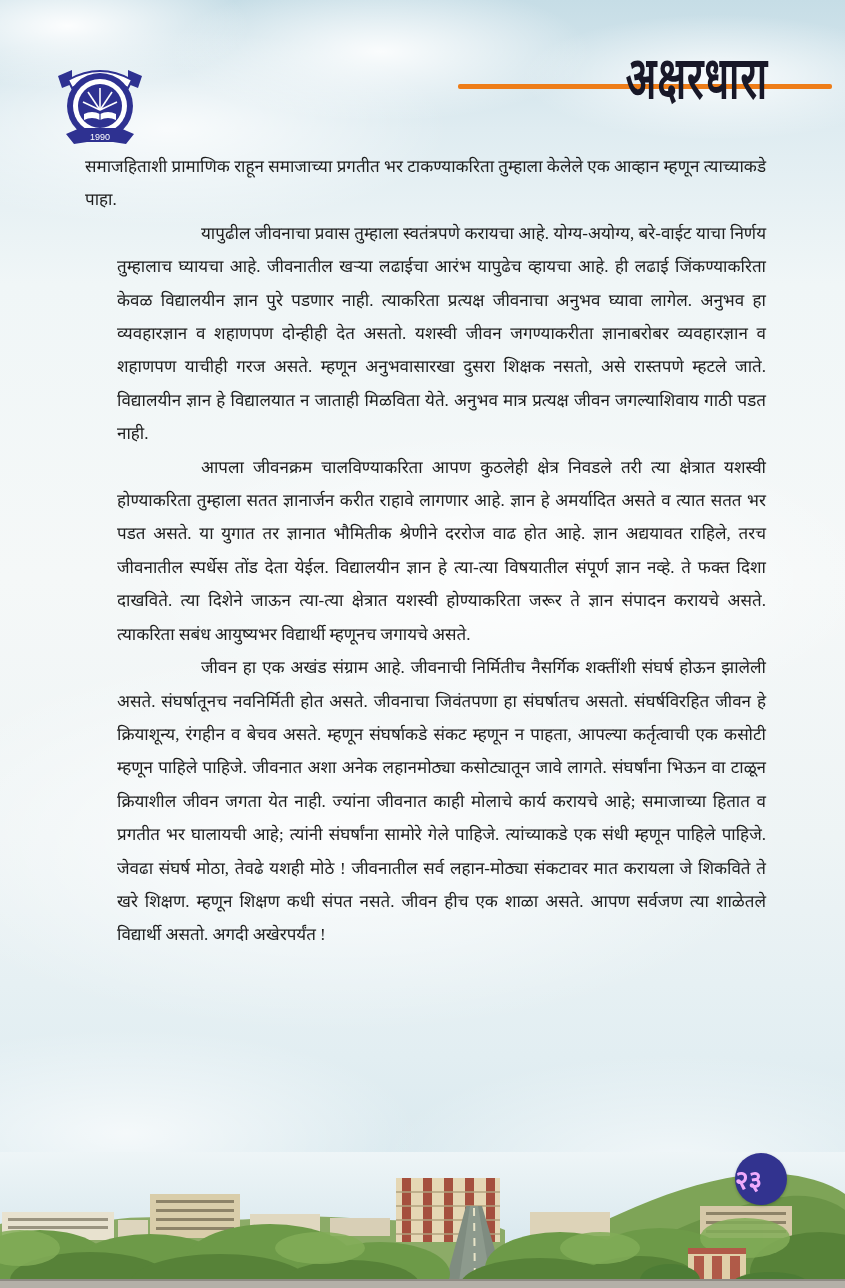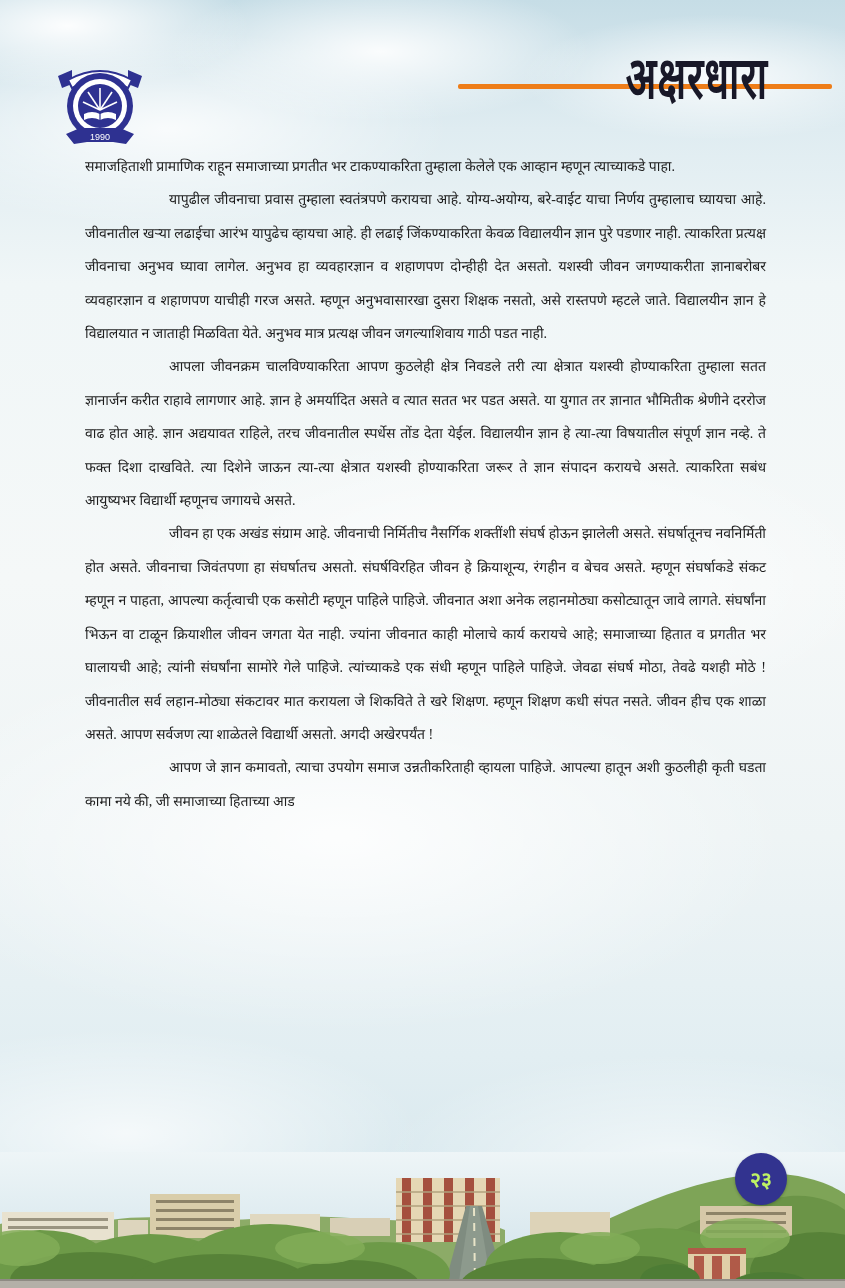--- a/index.html
+++ b/index.html
@@ -21,32 +21,32 @@
   .logo{position:absolute; left:56px; top:58px; width:88px; height:94px;text-decoration:underline;}
   .masthead-rule{position:absolute; left:458px; top:84px; width:374px; height:5px; border-radius:2px;}
   .masthead-title{
     position:absolute; left:612px; top:50px; width:170px; text-align:center;
     font-size:40px; font-weight:bold; letter-spacing:1px; color:#181828;
     transform:scaleY(1.45); transform-origin:top center; line-height:1;
   }
   
   .article{
     position:absolute; left:85px; top:150px; width:681px;
-    font-size:14px; line-height:33.4px; color:#1d1d1d; text-align:justify;
+    font-size:17px; line-height:33.4px; color:#1d1d1d; text-align:justify;
   }
   .article p{margin:0;}
-  .article p.indent{text-indent:84px;}
+  .article p.indent{text-indent:84px;margin-left:32px;}
   
   .photo{position:absolute; left:0; top:1152px; width:845px; height:136px;}
   .photo svg{display:block;}
   
   .page-badge{
     position:absolute; left:735px; top:1153px; width:52px; height:52px;
-    border-radius:50%; display:flex; align-items:center; justify-content:center;
-    color:#bef264; font-size:21px; font-weight:bold;
+    border-radius:50%; display:flex; align-items:center; 
+    color:#f0abfc; font-size:26px; font-weight:bold;
     box-shadow:0 1px 3px rgba(0,0,0,.25);
   }
 </style>
 </head>
 <body>
 
 <div class="page">
 
   <div class="logo">
     <svg width="88" height="94" viewBox="0 0 88 94">
@@ -78,21 +78,20 @@
   </div>
 
   <div class="masthead-rule" style="background: rgb(238, 125, 24);"></div>
   <div class="masthead-title">अक्षरधारा</div>
 
   <div class="article">
       <p class="para">समाजहिताशी प्रामाणिक राहून समाजाच्या प्रगतीत भर टाकण्याकरिता तुम्हाला केलेले एक आव्हान म्हणून त्याच्याकडे पाहा.</p>
       <p class="para indent">यापुढील जीवनाचा प्रवास तुम्हाला स्वतंत्रपणे करायचा आहे. योग्य-अयोग्य, बरे-वाईट याचा निर्णय तुम्हालाच घ्यायचा आहे. जीवनातील खऱ्या लढाईचा आरंभ यापुढेच व्हायचा आहे. ही लढाई जिंकण्याकरिता केवळ विद्यालयीन ज्ञान पुरे पडणार नाही. त्याकरिता प्रत्यक्ष जीवनाचा अनुभव घ्यावा लागेल. अनुभव हा व्यवहारज्ञान व शहाणपण दोन्हीही देत असतो. यशस्वी जीवन जगण्याकरीता ज्ञानाबरोबर व्यवहारज्ञान व शहाणपण याचीही गरज असते. म्हणून अनुभवासारखा दुसरा शिक्षक नसतो, असे रास्तपणे म्हटले जाते. विद्यालयीन ज्ञान हे विद्यालयात न जाताही मिळविता येते. अनुभव मात्र प्रत्यक्ष जीवन जगल्याशिवाय गाठी पडत नाही.</p>
       <p class="para indent">आपला जीवनक्रम चालविण्याकरिता आपण कुठलेही क्षेत्र निवडले तरी त्या क्षेत्रात यशस्वी होण्याकरिता तुम्हाला सतत ज्ञानार्जन करीत राहावे लागणार आहे. ज्ञान हे अमर्यादित असते व त्यात सतत भर पडत असते.  या युगात तर ज्ञानात भौमितीक श्रेणीने दररोज वाढ होत आहे. ज्ञान अद्ययावत राहिले, तरच जीवनातील स्पर्धेस तोंड देता येईल. विद्यालयीन  ज्ञान हे त्या-त्या विषयातील संपूर्ण ज्ञान नव्हे. ते फक्त दिशा दाखविते. त्या दिशेने जाऊन त्या-त्या क्षेत्रात यशस्वी होण्याकरिता जरूर ते ज्ञान संपादन करायचे असते. त्याकरिता सबंध आयुष्यभर विद्यार्थी म्हणूनच जगायचे असते.</p>
       <p class="para indent">जीवन हा एक अखंड संग्राम आहे. जीवनाची निर्मितीच नैसर्गिक शक्तींशी संघर्ष होऊन झालेली असते. संघर्षातूनच नवनिर्मिती होत असते. जीवनाचा जिवंतपणा हा संघर्षातच असतो. संघर्षविरहित जीवन हे क्रियाशून्य, रंगहीन व बेचव असते. म्हणून संघर्षाकडे संकट म्हणून न पाहता, आपल्या कर्तृत्वाची एक कसोटी म्हणून पाहिले पाहिजे. जीवनात अशा अनेक लहानमोठ्या कसोट्यातून जावे लागते. संघर्षांना भिऊन वा टाळून क्रियाशील जीवन जगता येत नाही. ज्यांना जीवनात काही मोलाचे कार्य करायचे आहे; समाजाच्या हितात व प्रगतीत भर घालायची आहे;  त्यांनी संघर्षांना सामोरे गेले पाहिजे. त्यांच्याकडे एक संधी म्हणून पाहिले पाहिजे. जेवढा संघर्ष मोठा, तेवढे यशही मोठे ! जीवनातील सर्व लहान-मोठ्या संकटावर मात करायला जे शिकविते ते खरे शिक्षण. म्हणून शिक्षण कधी संपत नसते. जीवन हीच एक शाळा असते. आपण सर्वजण त्या शाळेतले विद्यार्थी असतो. अगदी अखेरपर्यंत !</p>
-      <p class="para indent">आपण जे ज्ञान कमावतो, त्याचा उपयोग समाज उन्नतीकरिताही व्हायला पाहिजे. आपल्या हातून अशी कुठलीही कृती घडता कामा नये की, जी समाजाच्या हिताच्या आड</p>
     </div>
 
   <div class="photo">
     <svg width="845" height="136" viewBox="0 0 845 136" preserveAspectRatio="none">
       <defs>
         <linearGradient id="psky" x1="0" y1="0" x2="0" y2="1">
           <stop offset="0" stop-color="#eef5f7"></stop>
           <stop offset="1" stop-color="#cfe2ea"></stop>
         </linearGradient>
       </defs>

